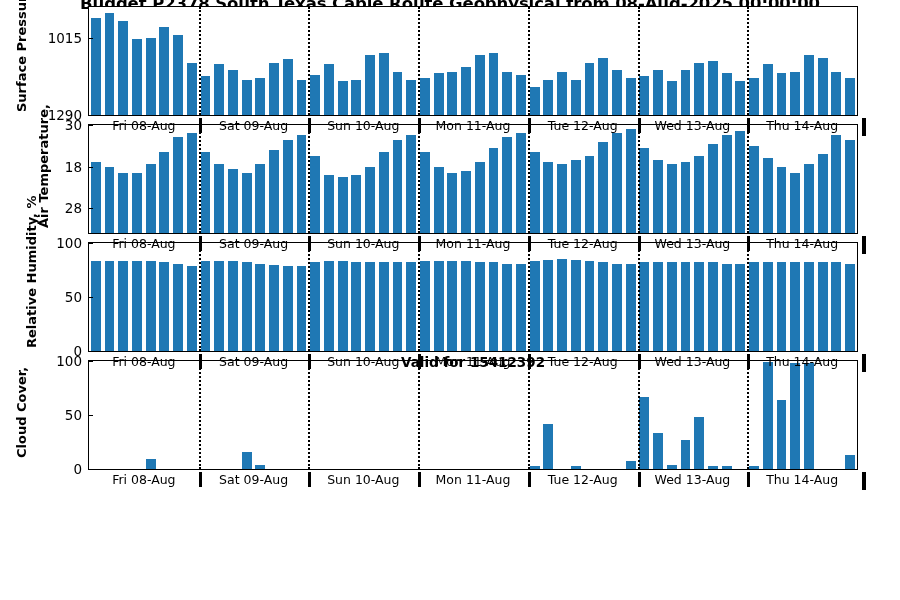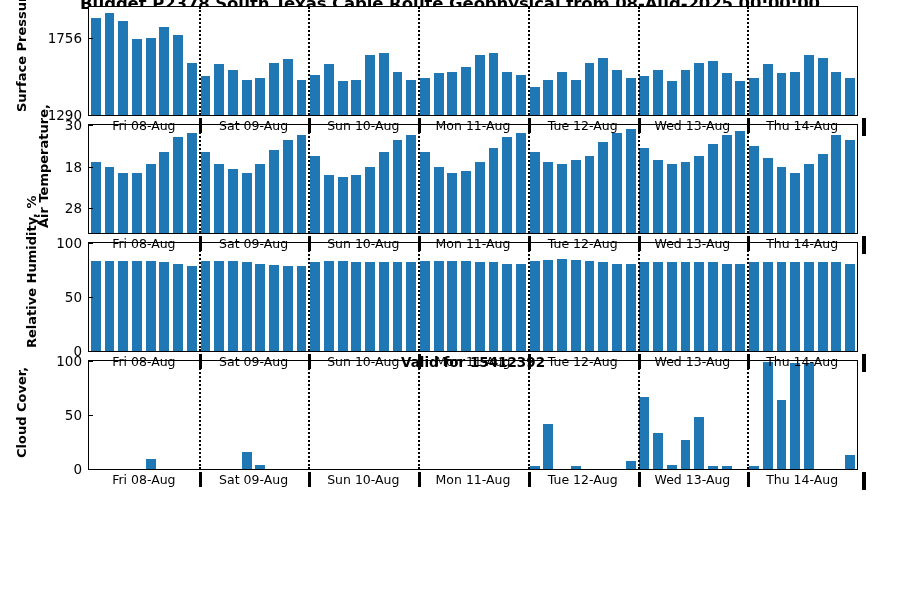--- a/index.html
+++ b/index.html
@@ -373,21 +373,21 @@
         <div class="vline" style="left: 329.143px;"></div>
         <div class="vline" style="left: 438.857px;"></div>
         <div class="vline" style="left: 548.571px;"></div>
         <div class="vline" style="left: 658.286px;"></div>
       </div>
   </div>
 
   <div id="overlay">
       <div class="ytick-label" style="width: 82px; left: 0px; top: 115px;">1290</div>
       <div class="ytick-mark" style="left: 88px; top: 115px;"></div>
-      <div class="ytick-label" style="width: 82px; left: 0px; top: 37.8571px;">1756</div>
+      <div class="ytick-label" style="width: 82px; left: 0px; top: 37.8571px;">1015</div>
       <div class="ytick-mark" style="left: 88px; top: 37.8571px;"></div>
       <div class="daylabel" style="left: 143.857px; top: 118px;">Fri 08-Aug</div>
       <div class="daylabel" style="left: 253.571px; top: 118px;">Sat 09-Aug</div>
       <div class="daytick" style="left: 198.714px; top: 118px; height: 15px;"></div>
       <div class="daylabel" style="left: 363.286px; top: 118px;">Sun 10-Aug</div>
       <div class="daytick" style="left: 308.429px; top: 118px; height: 15px;"></div>
       <div class="daylabel" style="left: 473px; top: 118px;">Mon 11-Aug</div>
       <div class="daytick" style="left: 418.143px; top: 118px; height: 15px;"></div>
       <div class="daylabel" style="left: 582.714px; top: 118px;">Tue 12-Aug</div>
       <div class="daytick" style="left: 527.857px; top: 118px; height: 15px;"></div>

